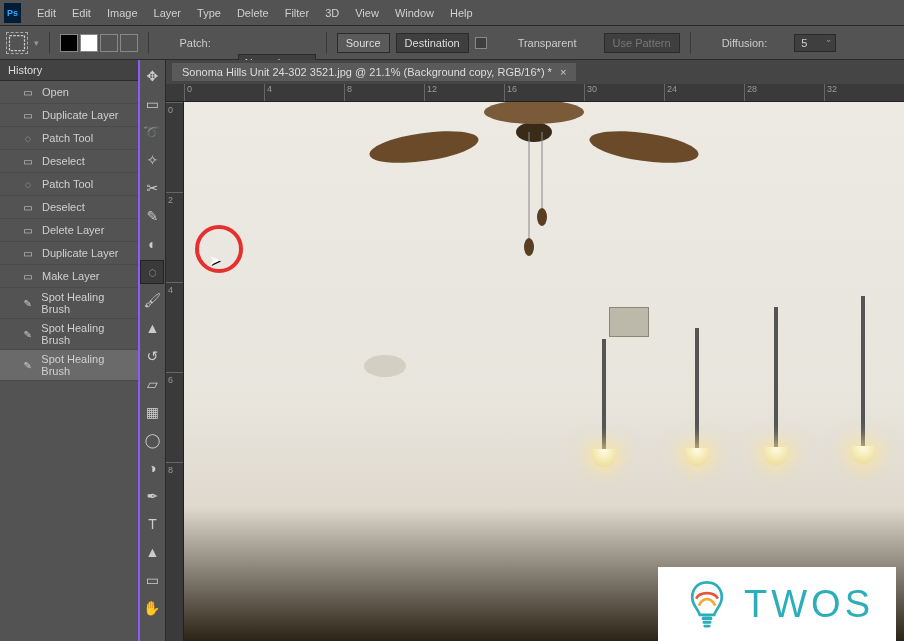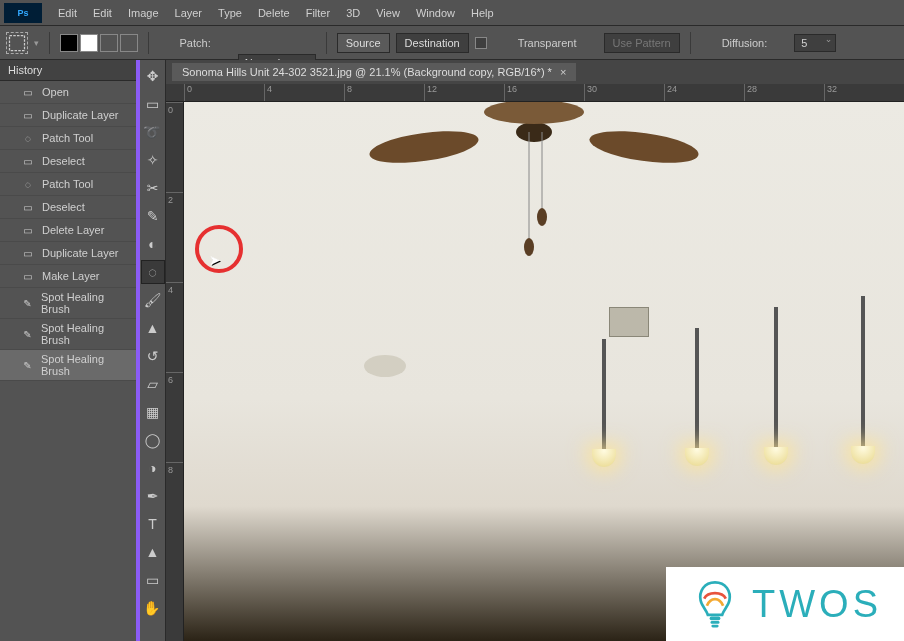--- a/index.html
+++ b/index.html
@@ -14,21 +14,21 @@
 }
 .menubar {
   height: 26px;
   background: #535353;
   display: flex;
   align-items: center;
   padding: 0 4px;
   border-bottom: 1px solid #2a2a2a;
 }
 .menubar .logo {
-  width: 38px; height: 20px;
+  width: 17px; height: 20px;
   background: #001e36;
   color: #31a8ff;
   font-weight: bold;
   font-size: 9px;
   display: flex; align-items: center; justify-content: center;
   margin-right: 8px;
 }
 .menubar .menu-item {
   padding: 4px 8px;
   cursor: pointer;
@@ -81,21 +81,21 @@
   background: #3f3f3f; border: 1px solid #2a2a2a; padding: 2px 16px 2px 6px;
   position: relative; min-width: 42px;
 }
 .spinner::after {
   content: "⌄"; position: absolute; right: 3px; top: -1px; font-size: 9px; color: #999;
 }
 .workspace { display: flex; height: calc(641px - 26px - 34px); }
 .history-panel {
   width: 195px;
   background: #535353;
-  border-right: 4px solid #8b5cf6;
+  border-right: 2px solid #8b5cf6;
 }
 .panel-tab {
   background: #424242;
   padding: 4px 8px;
   font-size: 11px;
   color: #ddd;
   border-bottom: 1px solid #2a2a2a;
 }
 .history-header {
   display: flex; align-items: center; gap: 6px;
@@ -191,21 +191,21 @@
 .cursor-arrow {
   position: absolute;
   left: 209px; top: 252px;
   z-index: 51;
   font-size: 14px; color: #fff;
   pointer-events: none;
   text-shadow: 1px 1px 0 #000;
 }
 .watermark {
   position: absolute;
-  right: 0; bottom: 0;
+  right: 8px; bottom: 0;
   z-index: 100;
   text-align: right;
 }
 .watermark-inner {
   display: flex; align-items: center; gap: 10px;
   background: #fff;
   padding: 10px 22px;
   font-size: 38px;
   font-weight: 300;
   letter-spacing: 4px;

